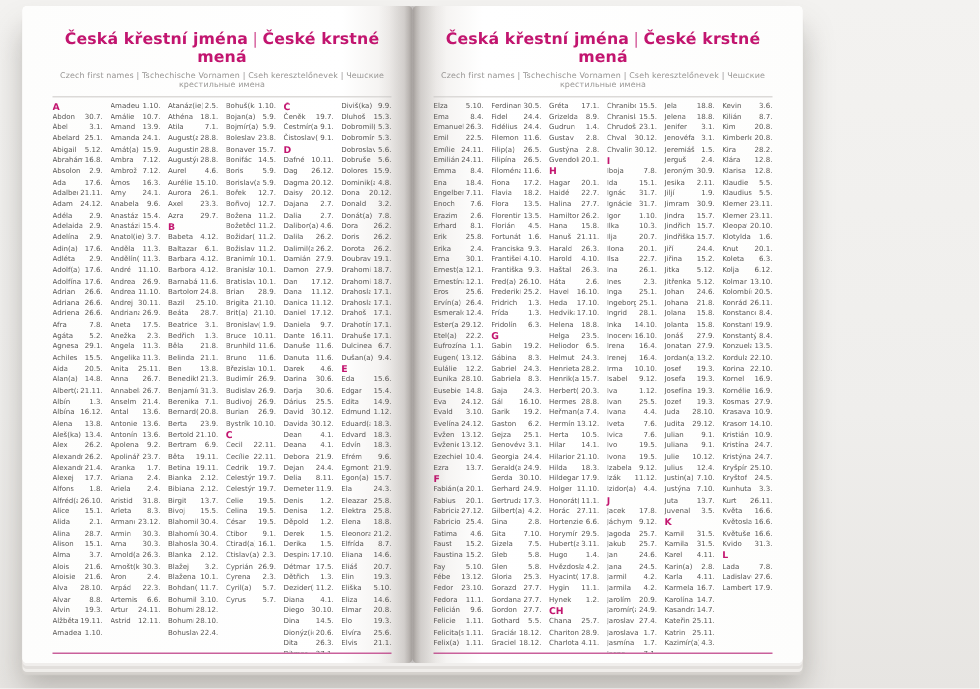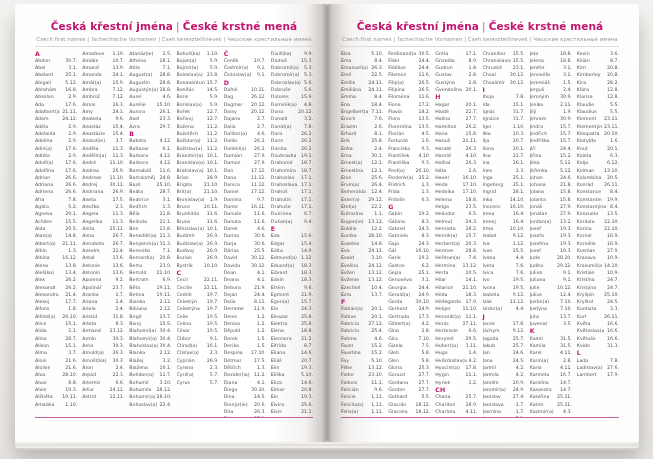--- a/index.html
+++ b/index.html
@@ -2,21 +2,21 @@
 <html><head>
 <meta charset="utf-8">
 <style>
   html,body{margin:0;padding:0;}
   body{
     width:653px;height:459px;position:relative;overflow:hidden;
     background:linear-gradient(180deg,#f3f2f0 0%,#efeeec 60%,#e7e5e2 100%);
     font-family:"DejaVu Sans","Liberation Sans",sans-serif;
   }
   .book{
-    position:absolute;left:15px;top:4px;width:624px;height:438px;
+    position:absolute;left:15px;top:4px;width:520px;height:438px;
     background:#fff;border-radius:3px;
     box-shadow:0 2px 0 #f0eeec,0 4px 0 #e2dfdc,0 6px 0 #efedea,0 8px 1px #d5d2ce,0 16px 20px rgba(95,90,82,.38);
   }
   .spread{position:absolute;inset:0;display:flex;}
   .page{flex:1;position:relative;overflow:hidden;border-radius:3px;}
   .page.left{background:linear-gradient(to right,#fdfdfc 0%,#ffffff 82%,#f3f1ef 94%,#dddad7 99%,#cfccc9 100%);padding:10px 14px 0 20px;}
   .page.right{background:linear-gradient(to left,#fdfdfc 0%,#ffffff 82%,#f3f1ef 94%,#dddad7 99%,#cfccc9 100%);padding:10px 20px 0 14px;}
   .gutter{
     position:absolute;top:0;bottom:0;left:50%;width:46px;transform:translateX(-50%);
     background:linear-gradient(to right,rgba(60,50,45,0) 0%,rgba(60,50,45,.10) 38%,rgba(60,50,45,.30) 50%,rgba(60,50,45,.10) 62%,rgba(60,50,45,0) 100%);

